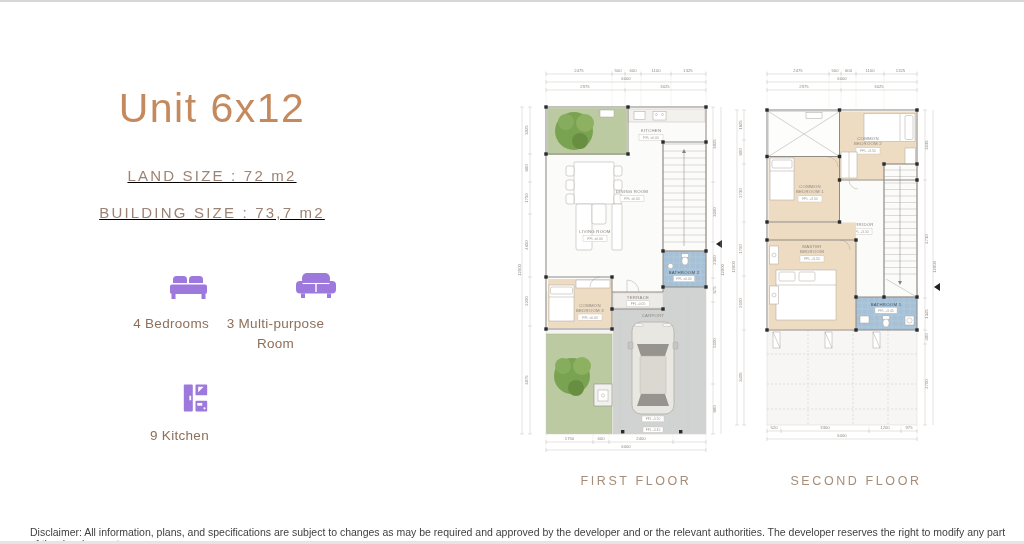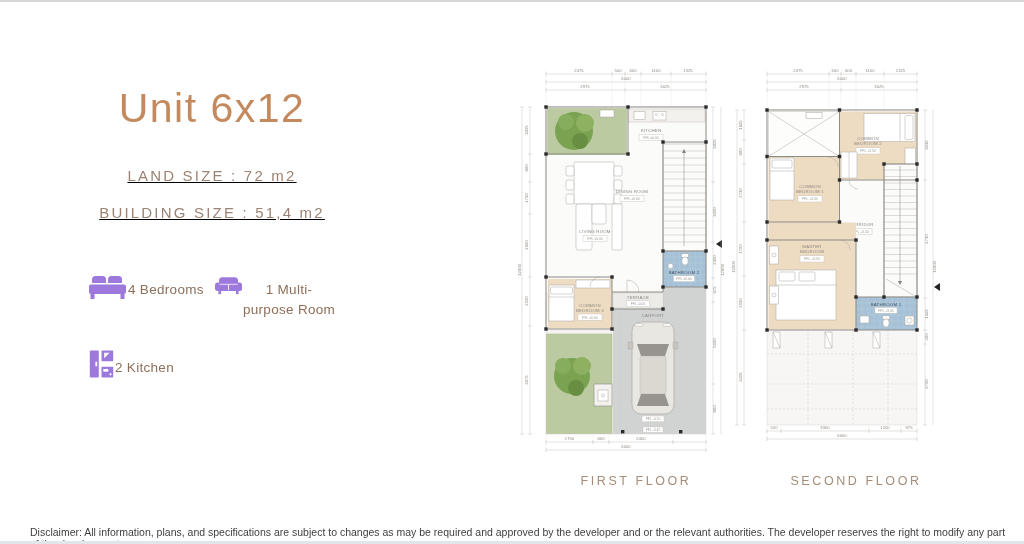--- a/index.html
+++ b/index.html
@@ -7,21 +7,21 @@
         font-family:"Liberation Sans",sans-serif;overflow:hidden;}
   .topline{position:absolute;top:0;left:0;right:0;height:2px;background:#d7d7d7;}
   .botline{position:absolute;bottom:0;left:0;right:0;height:3px;background:#e2e6e9;}
 
   
   .summary{position:absolute;left:88px;top:86px;width:248px;text-align:center;}
   .title{font-size:41px;color:#c48a5e;font-weight:400;letter-spacing:1.5px;margin:0;line-height:1.1;}
   .sizes{margin-top:36px;text-decoration:underline;}
   .size{font-size:15px;color:#9c8373;letter-spacing:2.2px;margin-top:20px;}
   .features{margin-top:48px;display:grid;grid-template-columns:1fr 1fr;row-gap:28px;column-gap:6px;}
-  .feature{display:flex;align-items:flex-start;}
+  .feature{display:flex;flex-direction:column;align-items:flex-end;}
   .feature svg{height:34px;display:block;}
   .flabel{margin-top:11px;font-size:13.5px;color:#8e6f59;letter-spacing:.3px;line-height:1.45;}
 
   
   .plan{position:absolute;}
   .plan text{font-family:"Liberation Sans",sans-serif;text-anchor:middle;}
   .rl{font-size:4.3px;fill:#8b8680;letter-spacing:.25px;}
   .rlb{fill:#46545f;}
   .ffl{font-size:3.4px;fill:#a09b93;}
   .dim{font-size:4.2px;fill:#918d87;}
@@ -53,21 +53,21 @@
 </head>
 <body>
 
 <div class="page">
   <div class="topline"></div>
 
   <div class="summary">
     <h1 class="title">Unit 6x12</h1>
     <div class="sizes">
       <div class="size">LAND SIZE : 72 m2</div>
-      <div class="size">BUILDING SIZE : 51,4 m2</div>
+      <div class="size">BUILDING SIZE : 73,7 m2</div>
     </div>
     <div class="features">
       <div class="feature">
         <svg viewBox="0 0 40 32" width="40">
           <g fill="#9e79dd">
             <path d="M4 13 v-3.5 a3.5 3.5 0 0 1 3.5 -3.5 h7 a3.5 3.5 0 0 1 3.5 3.5 V13 z"></path>
             <path d="M20 13 v-3.5 a3.5 3.5 0 0 1 3.5 -3.5 h7 a3.5 3.5 0 0 1 3.5 3.5 V13 z"></path>
             <rect x="1" y="14.5" width="37" height="9.5" rx="2"></rect>
             <rect x="2.5" y="24" width="4" height="5"></rect>
             <rect x="32.5" y="24" width="4" height="5"></rect>
@@ -79,35 +79,35 @@
         <svg viewBox="0 0 40 30" width="40">
           <g fill="#9e79dd">
             <rect x="6" y="2" width="28" height="12" rx="5"></rect>
             <rect x="0" y="10" width="40" height="12.5" rx="4"></rect>
             <rect x="5" y="22.5" width="4" height="4.5"></rect>
             <rect x="31" y="22.5" width="4" height="4.5"></rect>
           </g>
           <line x1="20" y1="12.5" x2="20" y2="21" stroke="#fff" stroke-width="1.4"></line>
           <line x1="6.5" y1="12.5" x2="33.5" y2="12.5" stroke="#fff" stroke-width="1.1"></line>
         </svg>
-        <div class="flabel">1 Multi-purpose Room</div>
+        <div class="flabel">3 Multi-purpose Room</div>
       </div>
       <div class="feature">
         <svg viewBox="0 0 30 34" width="27">
           <g fill="#9e79dd">
             <rect x="2" y="2" width="10" height="30" rx="1"></rect>
             <rect x="15" y="2" width="13" height="12" rx="1"></rect>
             <rect x="15" y="20" width="13" height="12" rx="1"></rect>
           </g>
           <rect x="8.2" y="14.5" width="2" height="5" fill="#fff"></rect>
           <path d="M18 4.5 h6 l-6 6 z" fill="#fff"></path>
           <rect x="17" y="22.5" width="5.5" height="3" fill="#fff"></rect>
           <circle cx="25" cy="28.5" r="1.2" fill="#fff"></circle>
         </svg>
-        <div class="flabel">2 Kitchen</div>
+        <div class="flabel">9 Kitchen</div>
       </div>
     </div>
   </div>
 
   <svg class="plan" style="left:516px;top:54px" width="222" height="412" viewBox="0 0 222 412">
 
     <rect x="30" y="53" width="160" height="327" fill="#f4f3f1" stroke="#d2cfcb" stroke-width="0.5"></rect>
     <rect x="30" y="53" width="160" height="185" class="lightfloor"></rect>
 
     <g>

